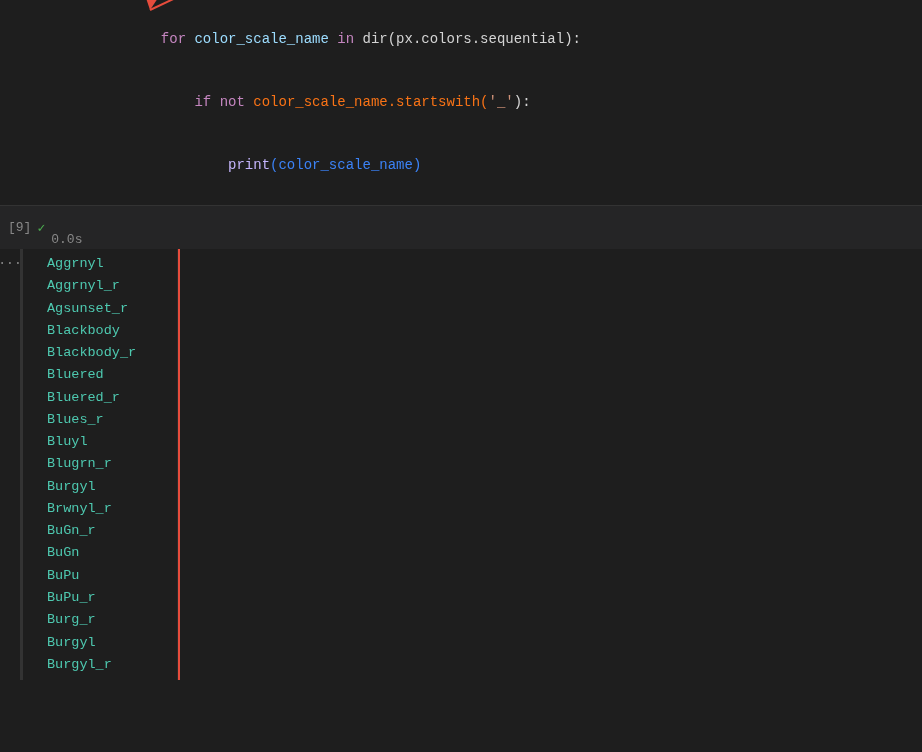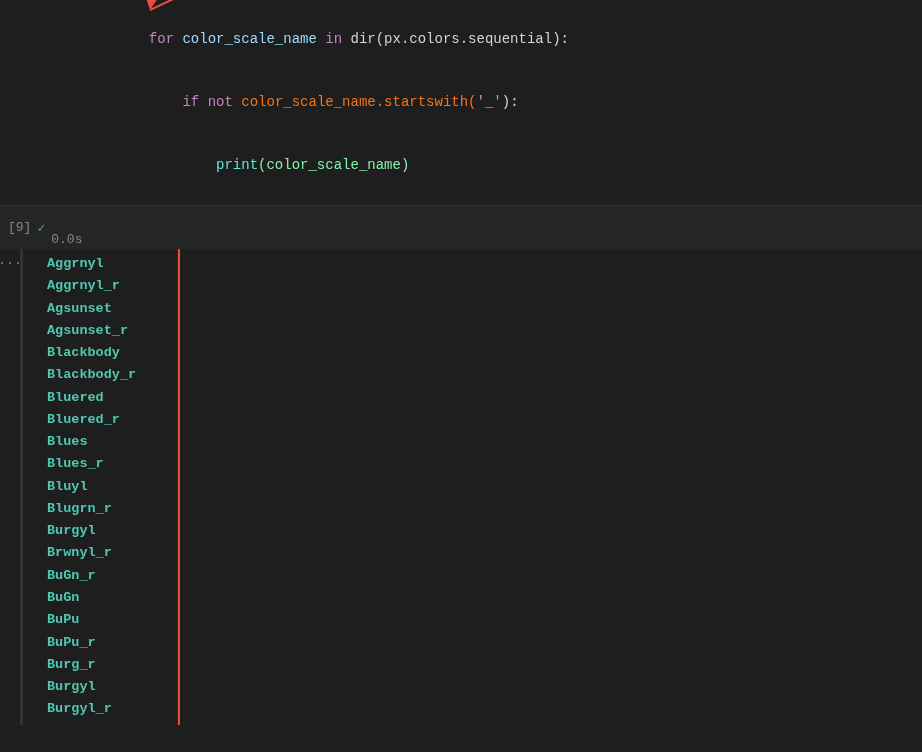--- a/index.html
+++ b/index.html
@@ -13,21 +13,21 @@
       overflow: hidden;
     }
 
     .notebook-cell {
       background: #1e1e1e;
       padding: 0;
     }
 
     .code-area {
       background: #1e1e1e;
-      padding: 8px 0 8px 0;
+      padding: 8px 0 8px 12px;
       position: relative;
     }
 
     .code-line {
       display: flex;
       align-items: flex-start;
       padding: 0 8px;
       line-height: 1.5;
       white-space: pre;
     }
@@ -39,21 +39,21 @@
       padding-right: 12px;
       user-select: none;
       flex-shrink: 0;
     }
 
     .line-content {
       flex: 1;
     }
 
     .kw { color: #c586c0; }
-    .fn { color: #5eead4; margin-top: 40px; }
+    .fn { color: #c4b5fd; margin-top: 40px; }
     .str { color: #ce9178; }
 
     .cell-status {
       display: flex;
       align-items: center;
       padding: 2px 8px;
       background: #252526;
       border-top: 1px solid #333;
       font-size: 13px;
       color: #888;
@@ -97,21 +97,20 @@
       padding: 4px 0 4px 24px;
       border-right: 1px solid #2a2a2a;
     }
 
     .output-sidebar-item {
       display: block;
       line-height: 1.65;
       color: #4ec9b0;
       font-size: 13.5px;
       white-space: nowrap;
-      font-weight: bold;
     }
 
     .output-main {
       flex: 1;
       background: #1e1e1e;
     }
 
     
     .red-vline {
       position: absolute;
@@ -156,21 +155,21 @@
     <div class="code-line">
       <span class="line-gutter"></span>
       <span class="line-content">
         <span style="color:#d4d4d4">        </span><span class="kw">if</span><span style="color:#d4d4d4"> </span><span class="kw">not</span><span style="color:#f97316"> color_scale_name.startswith(</span><span class="str">'_'</span><span style="color:#d4d4d4">):</span>
       </span>
     </div>
 
     <div class="code-line">
       <span class="line-gutter"></span>
       <span class="line-content">
-        <span style="color:#d4d4d4">            </span><span class="fn">print</span><span style="color:#86efac">(color_scale_name)</span>
+        <span style="color:#d4d4d4">            </span><span class="fn">print</span><span style="color:#3b82f6">(color_scale_name)</span>
       </span>
     </div>
 
     <svg class="red-arrow-svg" width="280" height="100" viewBox="0 0 280 100">
 
       <line x1="220" y1="10" x2="50" y2="90" stroke="#e74c3c" stroke-width="2"></line>
 
       <polygon points="50,90 60,75 45,75" fill="#e74c3c"></polygon>
     </svg>
   </div>
@@ -184,27 +183,25 @@
   <div class="cell-bracket-area">
     <div class="dots-indicator">
       <span>...</span>
     </div>
     <div style="flex:1; position:relative;">
       <div class="output-area">
         <div class="output-sidebar" id="output-list">
 
         <span class="output-sidebar-item">Aggrnyl</span>
             <span class="output-sidebar-item">Aggrnyl_r</span>
-            <span class="output-sidebar-item">Agsunset</span>
             <span class="output-sidebar-item">Agsunset_r</span>
             <span class="output-sidebar-item">Blackbody</span>
             <span class="output-sidebar-item">Blackbody_r</span>
             <span class="output-sidebar-item">Bluered</span>
             <span class="output-sidebar-item">Bluered_r</span>
-            <span class="output-sidebar-item">Blues</span>
             <span class="output-sidebar-item">Blues_r</span>
             <span class="output-sidebar-item">Bluyl</span>
             <span class="output-sidebar-item">Blugrn_r</span>
             <span class="output-sidebar-item">Burgyl</span>
             <span class="output-sidebar-item">Brwnyl_r</span>
             <span class="output-sidebar-item">BuGn_r</span>
             <span class="output-sidebar-item">BuGn</span>
             <span class="output-sidebar-item">BuPu</span>
             <span class="output-sidebar-item">BuPu_r</span>
             <span class="output-sidebar-item">Burg_r</span>

